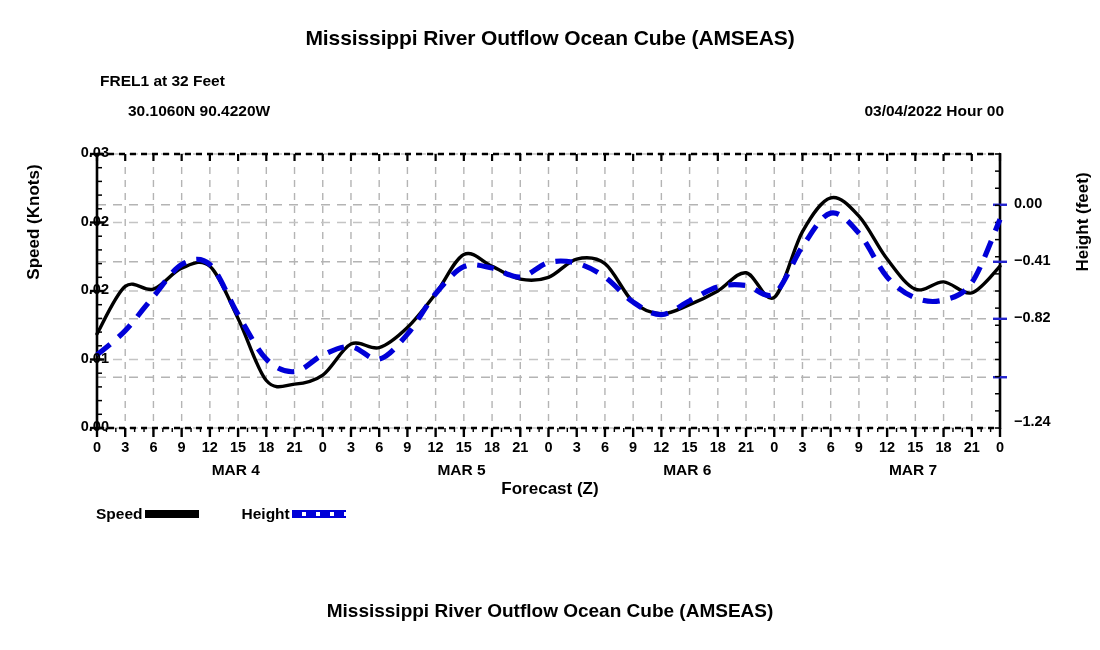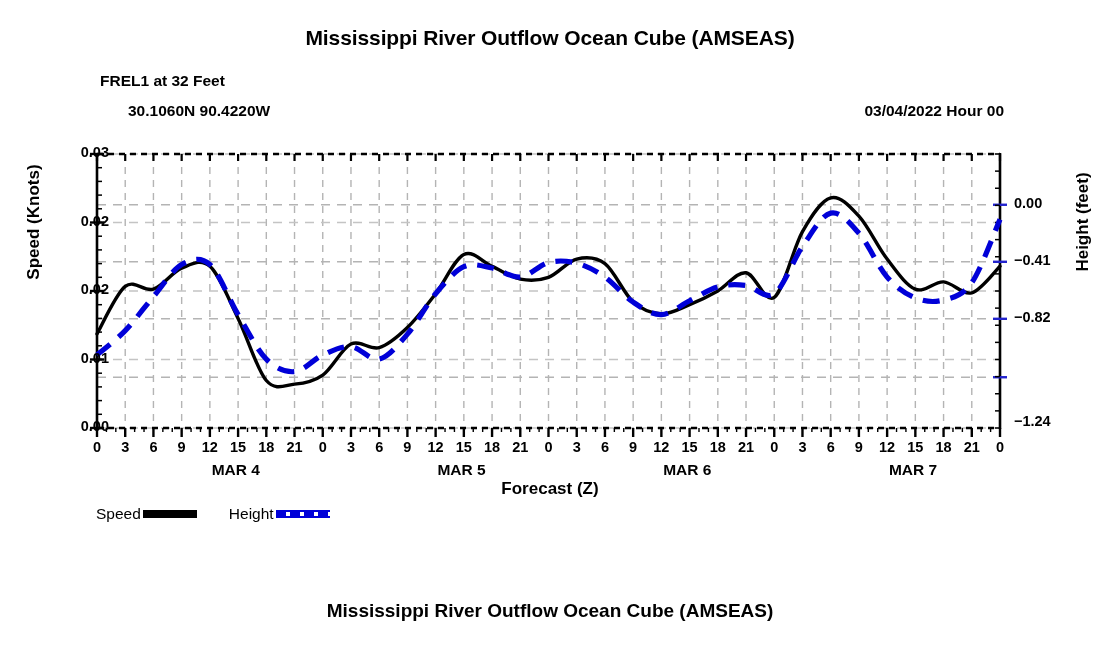--- a/index.html
+++ b/index.html
@@ -122,23 +122,23 @@
     font-weight: bold;
     text-align: right;
     white-space: nowrap;
   }
   .legend {
     position: absolute;
     left: 96px;
     top: 505px;
     display: flex;
     align-items: center;
-    gap: 4px;
+    gap: 15px;
     font-size: 15.5px;
-    font-weight: normal;
+    font-weight: bold;
   }
   .legend-item {
     display: flex;
     align-items: center;
   }
   .legend-text { margin-right: 2px; }
   .legend-swatch {
     width: 54px;
     height: 8px;
     margin-right: 28px;

